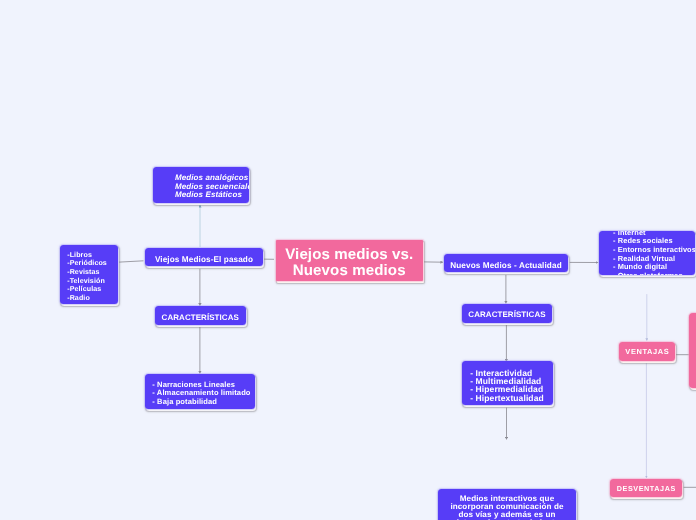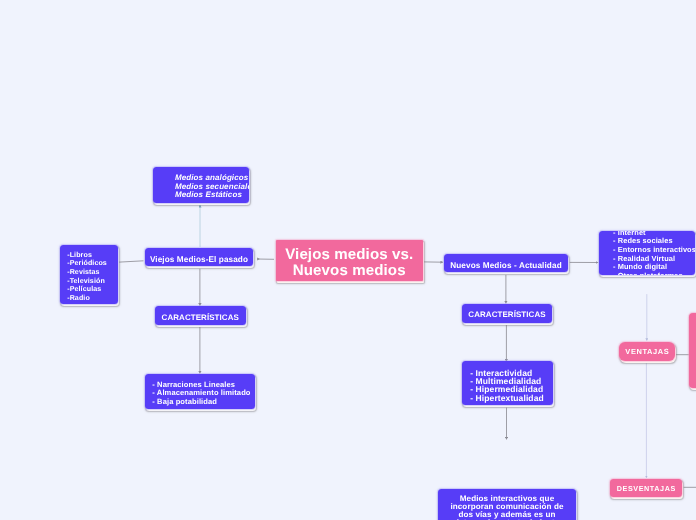--- a/index.html
+++ b/index.html
@@ -89,21 +89,21 @@
     <g stroke="#ced2ec" stroke-width="1" fill="none">
       <line x1="646.8" y1="294.1" x2="646.8" y2="340.6" marker-end="url(#ahDb)"></line>
       <line x1="646.4" y1="361.9" x2="646.4" y2="477.8" marker-end="url(#ahDb)"></line>
     </g>
   </svg>
 
   <div class="node purple left" style="left:152.5px; top:166.5px; width:96px; height:36px; font-size:8px; font-style:italic; padding-left:22px; line-height:8.7px; padding-top:4px;">Medios analógicos
 Medios secuenciales
 Medios Estáticos</div>
 
-  <div class="node purple" style="left:145px; top:248px; width:108px; height:18px; font-size:8.2px; padding-top:6px;">Viejos Medios-El pasado</div>
+  <div class="node purple" style="left:145px; top:248px; width:118px; height:18px; font-size:8.2px; padding-top:6px;">Viejos Medios-El pasado</div>
 
   <div class="node purple left" style="left:59.5px; top:245px; width:57.5px; height:59px; font-size:7.1px; padding-left:7.2px; line-height:8.58px; padding-top:4px;">-Libros
 -Periódicos
 -Revistas
 -Televisión
 -Películas
 -Radio</div>
 
   <div class="node purple" style="left:154.5px; top:306px; width:90.5px; height:18.5px; font-size:7.95px; padding-top:6px;">CARACTERÍSTICAS</div>
 
@@ -128,19 +128,19 @@
   <div class="node purple left" style="left:461.5px; top:361px; width:90.5px; height:43.5px; font-size:8.5px; padding-left:8.2px; line-height:8.33px; padding-top:5px;">- Interactividad
 - Multimedialidad
 - Hipermedialidad
 - Hipertextualidad</div>
 
   <div class="node purple" style="left:438px; top:440.5px; width:138px; height:41.5px; font-size:8.1px; line-height:8.1px; padding-top:3px;margin-top:48px;">Medios interactivos que
 incorporan comunicación de
 dos vías y además es un
 sistema de entretenimiento.</div>
 
-  <div class="node pink" style="left:618.5px; top:341.5px; width:56px; height:18.5px; font-size:7.45px; letter-spacing:0.6px; padding-top:2px; padding-left:0.6px;border-radius:6px;">VENTAJAS</div>
+  <div class="node pink" style="left:618.5px; top:341.5px; width:56px; height:18.5px; font-size:7.45px; letter-spacing:0.6px; padding-top:2px; padding-left:0.6px;">VENTAJAS</div>
 
   <div class="node pink" style="left:610px; top:478.5px; width:72px; height:18px; font-size:7.2px; letter-spacing:0.6px; padding-top:2px; padding-left:0.6px;">DESVENTAJAS</div>
 
   <div class="node pink" style="left:689.2px; top:313px; width:26px; height:75px; border-radius:4px;"></div>
 
 </div>
 
 </body></html>

